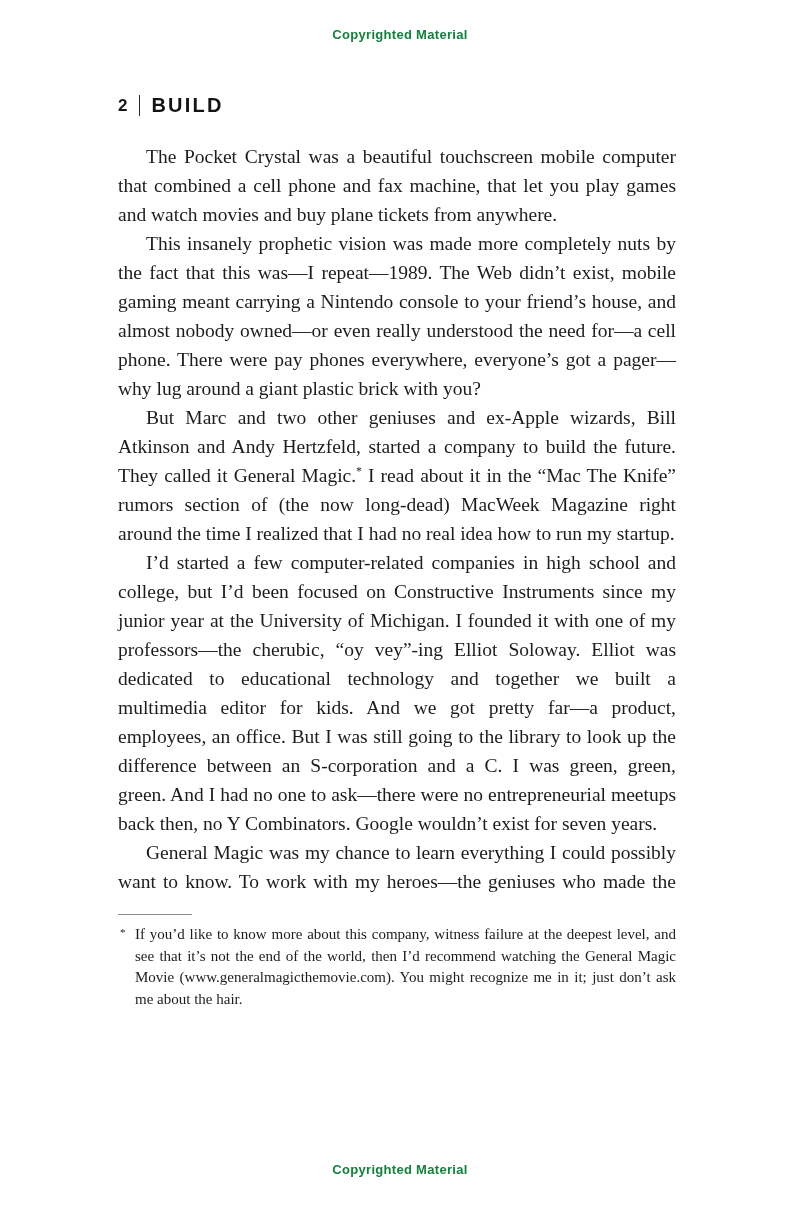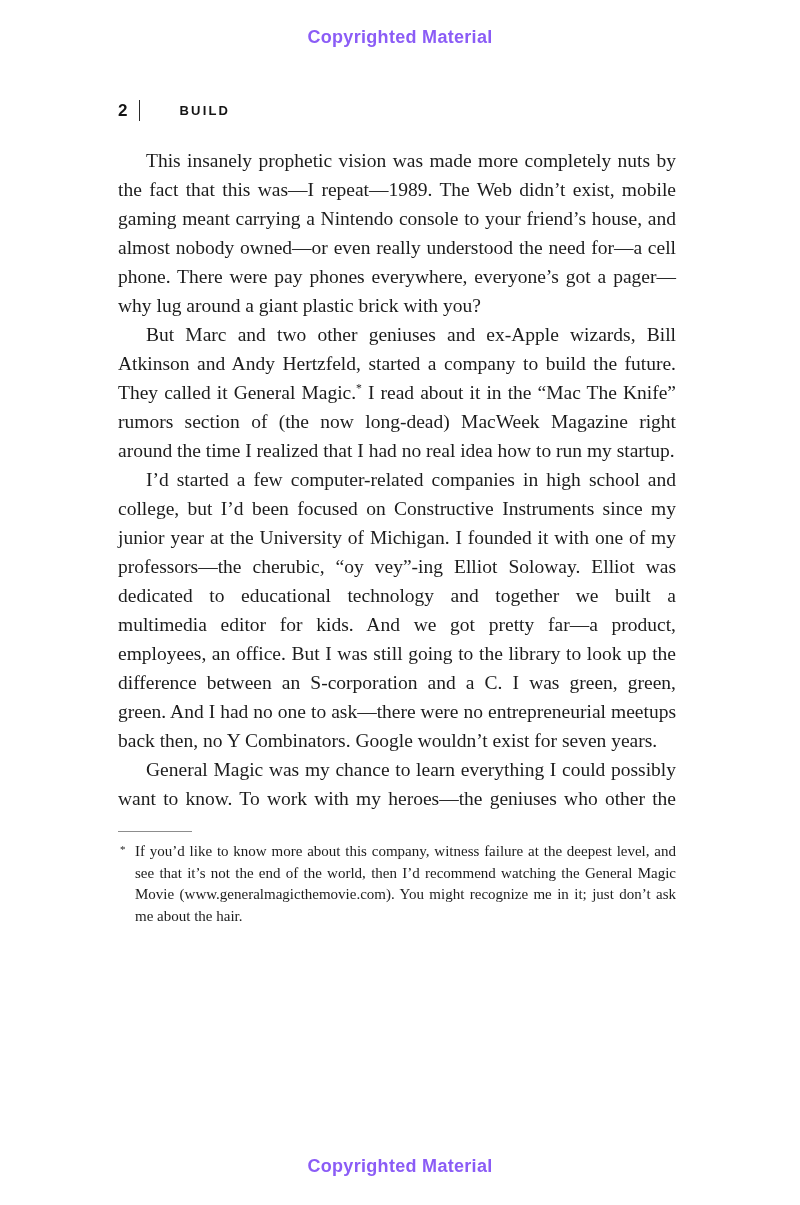--- a/index.html
+++ b/index.html
@@ -9,23 +9,23 @@
     width: 800px;
     height: 1205px;
     background: #ffffff;
     overflow: hidden;
     color: #1f1f1f;
   }
 
   .copyright {
     font-family: "Liberation Sans", "DejaVu Sans", sans-serif;
     font-weight: bold;
-    font-size: 18px;
+    font-size: 13px;
     letter-spacing: 0.3px;
-    color: #8b5cf6;
+    color: #15803d;
     text-align: center;
   }
   .copyright-top { padding-top: 27px; }
   .copyright-bottom {
     position: absolute;
     left: 0; right: 0;
     bottom: 28px;
   }
 
   .content {
@@ -41,23 +41,22 @@
     color: #141414;
   }
   .page-number { font-size: 17px; }
   .header-divider {
     width: 1px;
     height: 21px;
     background: #2a2a2a;
     margin: 0 11px 0 12px;
   }
   .book-title {
-    font-size: 13px;
+    font-size: 20px;
     letter-spacing: 2.2px;
-    margin-left: 28px;
   }
 
   .body-text {
     margin-top: 25px;
     font-family: "Liberation Serif", "DejaVu Serif", serif;
     font-size: 19.5px;
     line-height: 29px;
     text-align: justify;
     color: #1c1c1c;
   }
@@ -106,24 +105,25 @@
 
   <div class="content">
 
     <div class="page-header">
       <span class="page-number">2</span>
       <span class="header-divider"></span>
       <span class="book-title">BUILD</span>
     </div>
 
     <div class="body-text">
+        <p class="para"><span>The Pocket Crystal was a beautiful touchscreen mobile computer that combined a cell phone and fax machine, that let you play games and watch movies and buy plane tickets from anywhere.</span></p>
         <p class="para"><span>This insanely prophetic vision was made more completely nuts by the fact that this was—I repeat—1989. The Web didn’t exist, mobile gaming meant carrying a Nintendo console to your friend’s house, and almost nobody owned—or even really understood the need for—a cell phone. There were pay phones everywhere, everyone’s got a pager—why lug around a giant plastic brick with you?</span></p>
         <p class="para"><span>But Marc and two other geniuses and ex-Apple wizards, Bill Atkinson and Andy Hertzfeld, started a company to build the future. They called it General Magic.</span><sup>*</sup><span> I read about it in the “Mac The Knife” rumors section of (the now long-dead) </span><span class="italic">MacWeek Magazine</span><span> right around the time I realized that I had no real idea how to run my startup.</span></p>
         <p class="para"><span>I’d started a few computer-related companies in high school and college, but I’d been focused on Constructive Instruments since my junior year at the University of Michigan. I founded it with one of my professors—the cherubic, “oy vey”-ing Elliot Soloway. Elliot was dedicated to educational technology and together we built a multimedia editor for kids. And we got pretty far—a product, employees, an office. But I was still going to the library to look up the difference between an S-corporation and a C. I was green, green, green. And I had no one to ask—there were no entrepreneurial meetups back then, no Y Combinators. Google wouldn’t exist for seven years.</span></p>
-        <p class="para"><span>General Magic was my chance to learn everything I could possibly want to know. To work with my heroes—the geniuses who other the</span></p>
+        <p class="para"><span>General Magic was my chance to learn everything I could possibly want to know. To work with my heroes—the geniuses who made the</span></p>
       </div>
 
     <hr class="footnote-rule">
 
     <div class="footnote">
       <span class="fn-marker">*</span>
       <span><span>If you’d like to know more about this company, witness failure at the deepest level, and see that it’s not the end of the world, then I’d recommend watching the </span><span class="italic">General Magic Movie</span><span> (www.generalmagicthemovie.com). You might recognize me in it; just don’t ask me about the hair.</span></span>
     </div>
 
   </div>

